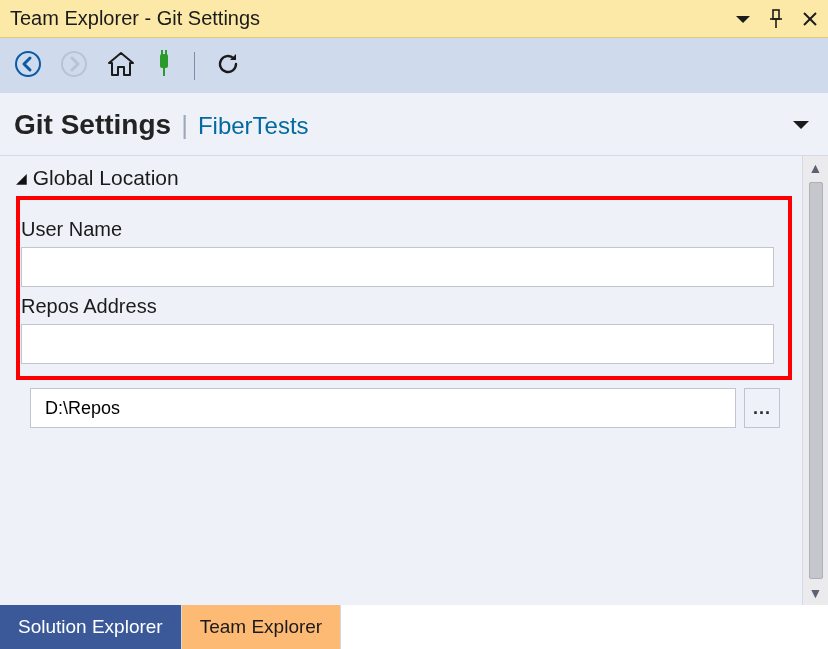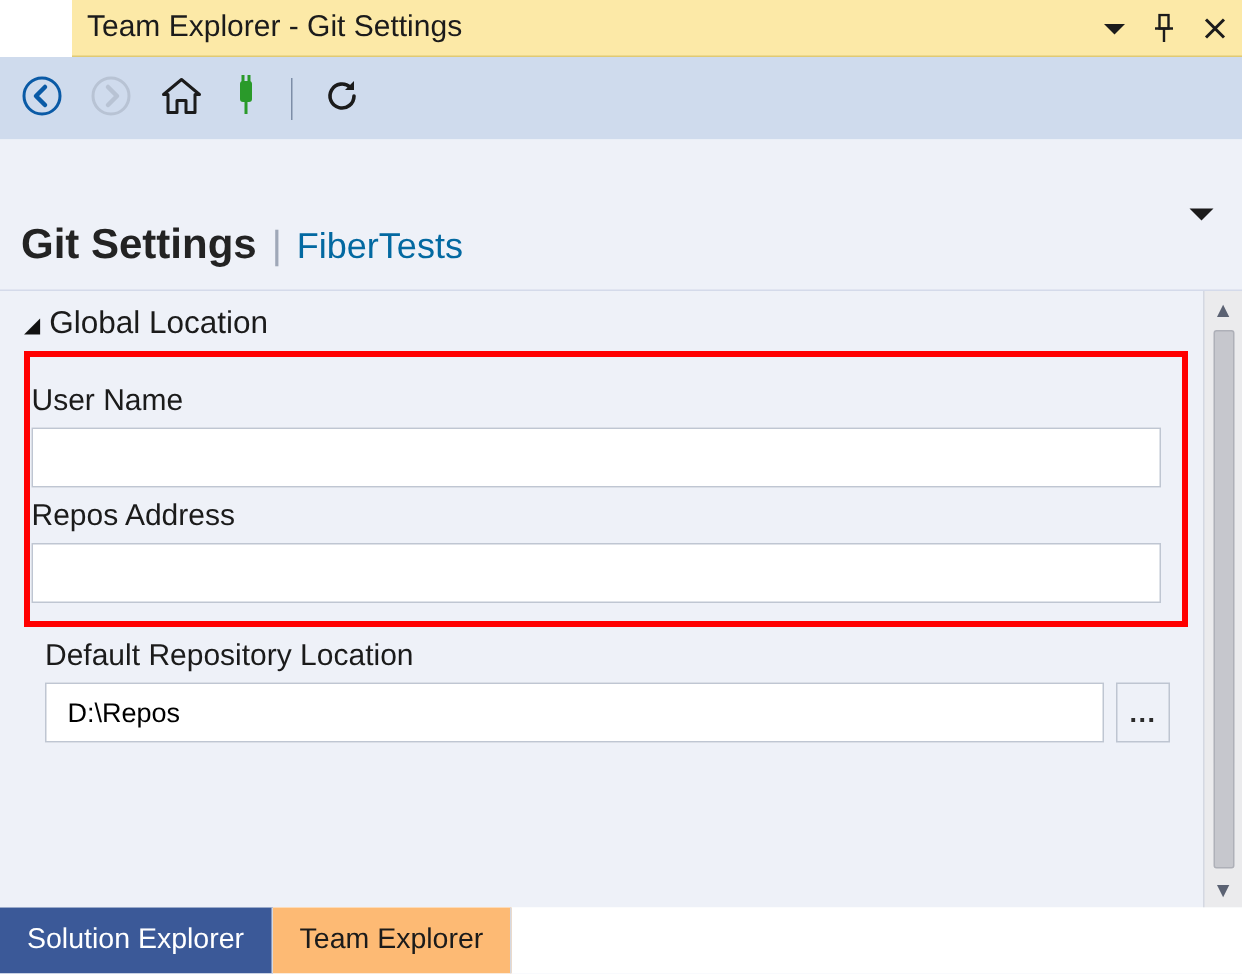--- a/index.html
+++ b/index.html
@@ -16,21 +16,20 @@
 
     
     .titlebar {
       background: #fce9a7;
       height: 38px;
       display: flex;
       align-items: center;
       justify-content: space-between;
       padding: 0 10px;
       border-bottom: 1px solid #e0ca74;
-      margin-left: 48px;
     }
     .titlebar-title {
       color: #1b1b1b;
       font-size: 20px;
     }
     .titlebar-controls {
       display: flex;
       align-items: center;
       gap: 18px;
     }
@@ -63,21 +62,20 @@
     }
     .header-title {
       display: flex;
       align-items: baseline;
       gap: 10px;
     }
     .header-title .main {
       font-size: 28px;
       font-weight: 600;
       color: #232323;
-      margin-top: 38px;
     }
     .header-title .sep {
       color: #9fa8b8;
       font-size: 26px;
       font-weight: 300;
     }
     .header-title .sub {
       font-size: 24px;
       color: #0369a1;
     }
@@ -274,21 +272,20 @@
 
       <div class="highlight-box">
         <div class="field-label">User Name</div>
         <input class="text-input" type="text" value="" style="">
 
         <div class="field-label">Repos Address</div>
         <input class="text-input" type="text" value="" style="">
       </div>
 
       <div style="padding: 0 14px;">
-        <div class="field-label" style="margin-top:4px;">Default Repository Location</div>
         <div class="repo-row">
           <input class="text-input" type="text" style="padding-left: 14px;" value="D:\Repos">
           <button class="browse-btn">...</button>
         </div>
       </div>
 
     </div>
 
     <div class="vscroll">
       <div class="arrow">▲</div>

